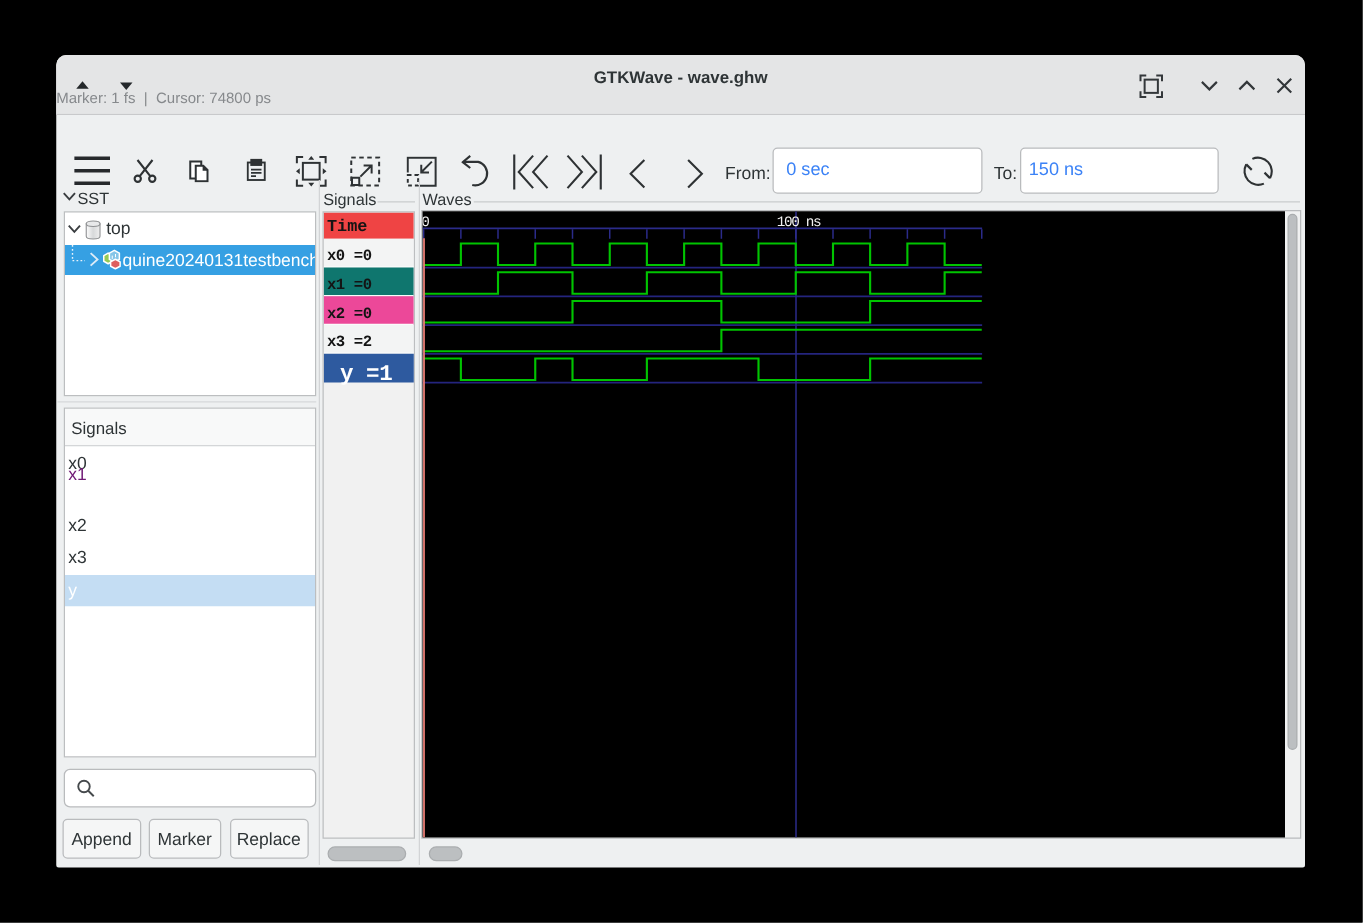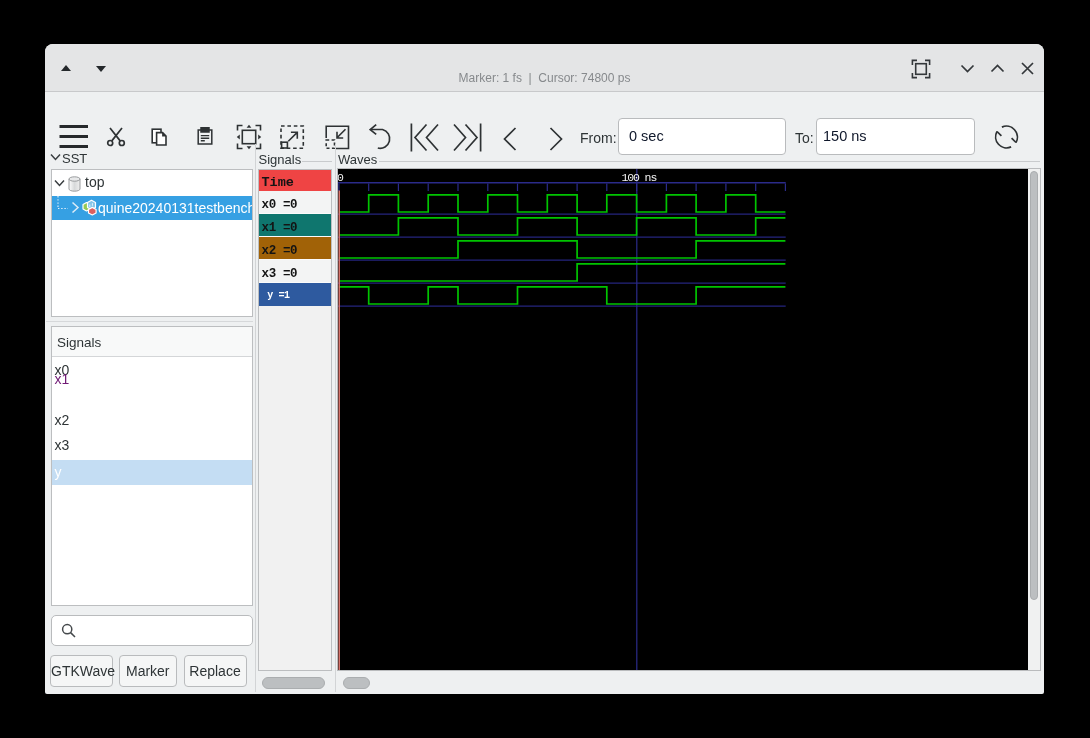--- a/index.html
+++ b/index.html
@@ -3,35 +3,36 @@
 <meta charset="utf-8">
 <style>
 *{margin:0;padding:0;box-sizing:border-box}
 html,body{width:1090px;height:738px;background:#000;font-family:"Liberation Sans",sans-serif;overflow:hidden}
 #win{position:absolute;left:45px;top:44px;width:999px;height:650px;background:#eef0f1;border-radius:8px 8px 2px 2px}
 .abs{position:absolute}
 #titlebar{position:absolute;left:0;top:0;width:999px;height:48px;background:#e4e5e6;border-bottom:1px solid #c8c9cb;border-radius:8px 8px 0 0}
 .tri-up{position:absolute;width:0;height:0;border-left:5.5px solid transparent;border-right:5.5px solid transparent;border-bottom:6.5px solid #24282b}
 .tri-dn{position:absolute;width:0;height:0;border-left:5.5px solid transparent;border-right:5.5px solid transparent;border-top:6.5px solid #24282b}
 #wtitle{position:absolute;left:0;top:9.5px;width:999px;text-align:center;font-size:13.5px;font-weight:bold;color:#2e3436}
-#wsub{position:absolute;left:0;top:27px;width:999px;text-align:center;font-size:12px;color:#86898c}
+#wsub{position:absolute;left:0;top:27px;width:999px;font-size:12px;color:#86898c}
 label,.lbl{font-size:14px;color:#2e3436}
-.entry{position:absolute;background:#fff;border:1px solid #b9bbbd;border-radius:4px;font-size:14.5px;color:#0f172a}
+.entry{position:absolute;background:#fff;border:1px solid #b9bbbd;border-radius:4px;font-size:14.5px;color:#3b82f6}
 .panel-lbl{position:absolute;font-size:14px;color:#2e3436}
 .box{position:absolute;background:#fff;border:1px solid #bcbec0}
 .gutter{position:absolute;width:1px;background:#d2d4d6}
 .btn{position:absolute;background:#f5f6f6;border:1px solid #b9bbbd;border-radius:4px;font-size:14px;color:#2e3436;text-align:center}
 .mono{font-family:"Liberation Mono",monospace}
 </style>
 </head>
 <body>
 <div id="win">
   <div id="titlebar">
     <div class="tri-up" style="left:16px;top:21px"></div>
     <div class="tri-dn" style="left:50.5px;top:21.5px"></div>
+    <div id="wtitle">GTKWave - wave.ghw</div>
     <div id="wsub">Marker: 1 fs&nbsp; |&nbsp; Cursor: 74800 ps</div>
     <svg class="abs" style="left:864px;top:13px" width="24" height="24" viewBox="0 0 24 24" fill="none" stroke="#33373a" stroke-width="1.6">
       <rect x="6.7" y="6.7" width="10.6" height="10.6"></rect>
       <path d="M3.4 8 v-4.6 h4.6 M16 3.4 h4.6 v4.6 M20.6 16 v4.6 h-4.6 M8 20.6 h-4.6 v-4.6"></path>
     </svg>
     <svg class="abs" style="left:911px;top:13px" width="23" height="23" viewBox="0 0 23 23" fill="none" stroke="#33373a" stroke-width="1.7">
         <path d="M5.5 8.5 L11.5 14.5 L17.5 8.5"></path>
       </svg>
     <svg class="abs" style="left:941px;top:13px" width="23" height="23" viewBox="0 0 23 23" fill="none" stroke="#33373a" stroke-width="1.7">
         <path d="M5.5 14.5 L11.5 8.5 L17.5 14.5"></path>
@@ -157,45 +158,45 @@
       <div class="abs" style="left:0;top:133px;width:201px;height:25px;background:#c4ddf3;color:#fff;font-size:14px">
           <span style="position:absolute;left:3px;top:4.5px">y</span>
         </div>
     </div>
     <div class="entry" style="left:5.5px;top:570.5px;width:202px;height:31px;border-radius:5px">
       <svg class="abs" style="left:9px;top:7px" width="16" height="16" viewBox="0 0 16 16" stroke="#45494c" stroke-width="1.5" fill="none">
           <circle cx="6.2" cy="6.2" r="4.6"></circle>
           <path d="M9.6 9.6 L14 14"></path>
         </svg>
     </div>
-    <div class="btn" style="left:5px;top:611px;width:62.5px;height:32px;line-height:30px">GTKWave</div>
+    <div class="btn" style="left:5px;top:611px;width:62.5px;height:32px;line-height:30px">Append</div>
     <div class="btn" style="left:74px;top:611px;width:57.5px;height:32px;line-height:30px">Marker</div>
     <div class="btn" style="left:138.5px;top:611px;width:63px;height:32px;line-height:30px">Replace</div>
   </div>
 
   <div id="midcol">
     <div class="panel-lbl" style="left:213.5px;top:107.5px;font-size:13px">Signals</div>
     <div class="abs" style="left:257px;top:116.5px;width:30px;height:1px;background:#c9cbcd"></div>
     <div class="box" style="left:212.5px;top:124.5px;width:74px;height:502px;background:#f1f1f1;overflow:hidden">
       <div class="abs mono" style="left:0;top:0;width:72px;height:21px;background:#ef4444;font-weight:bold;font-size:13.5px;color:#141414">
           <span style="position:absolute;left:3px;top:5px">Time</span>
         </div>
       <div class="abs mono" style="left:0;top:21px;width:72px;height:23px;background:#f3f4f4;border-bottom:1px solid #fbfbfb;font-weight:bold;font-size:12.5px;letter-spacing:-0.35px;color:#141414">
           <span style="position:absolute;left:3px;top:7.5px">x0 =0</span>
         </div>
       <div class="abs mono" style="left:0;top:44px;width:72px;height:23px;background:#0f766e;border-bottom:1px solid #fbfbfb;font-weight:bold;font-size:12.5px;letter-spacing:-0.35px;color:#141414">
           <span style="position:absolute;left:3px;top:7.5px">x1 =0</span>
         </div>
-      <div class="abs mono" style="left:0;top:67px;width:72px;height:23px;background:#a16207;border-bottom:1px solid #fbfbfb;font-weight:bold;font-size:12.5px;letter-spacing:-0.35px;color:#141414">
+      <div class="abs mono" style="left:0;top:67px;width:72px;height:23px;background:#ec4899;border-bottom:1px solid #fbfbfb;font-weight:bold;font-size:12.5px;letter-spacing:-0.35px;color:#141414">
           <span style="position:absolute;left:3px;top:7.5px">x2 =0</span>
         </div>
       <div class="abs mono" style="left:0;top:90px;width:72px;height:23px;background:#f3f4f4;border-bottom:1px solid #fbfbfb;font-weight:bold;font-size:12.5px;letter-spacing:-0.35px;color:#141414">
-          <span style="position:absolute;left:3px;top:7.5px">x3 =0</span>
-        </div>
-      <div class="abs mono" style="left:0;top:113px;width:90px;height:23px;background:#2e5a9f;font-weight:bold;font-size:10px;letter-spacing:-0.35px;color:#fff">
+          <span style="position:absolute;left:3px;top:7.5px">x3 =2</span>
+        </div>
+      <div class="abs mono" style="left:0;top:113px;width:90px;height:23px;background:#2e5a9f;font-weight:bold;font-size:18px;letter-spacing:-0.35px;color:#fff">
           <span style="position:absolute;left:3px;top:7.5px">&nbsp;y =1</span>
         </div>
     </div>
     <div class="abs" style="left:217px;top:632.5px;width:63px;height:12.5px;background:#bcbfc1;border:1px solid #aaadaf;border-radius:7px"></div>
   </div>
 
   <div id="wavecol">
     <div class="panel-lbl" style="left:293px;top:107.5px;font-size:13px">Waves</div>
     <div class="abs" style="left:334px;top:116.5px;width:661px;height:1px;background:#c9cbcd"></div>
     <div class="abs" style="left:291.5px;top:123.5px;width:704.5px;height:503px;border:1px solid #b9bbbd;background:#f0f1f1">

